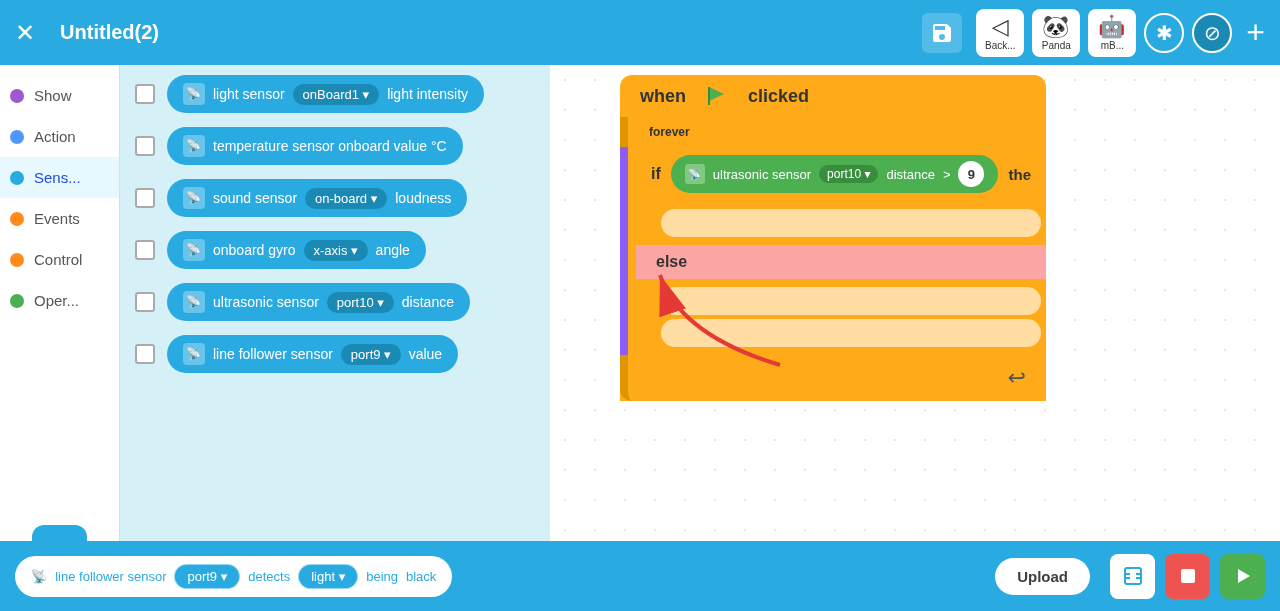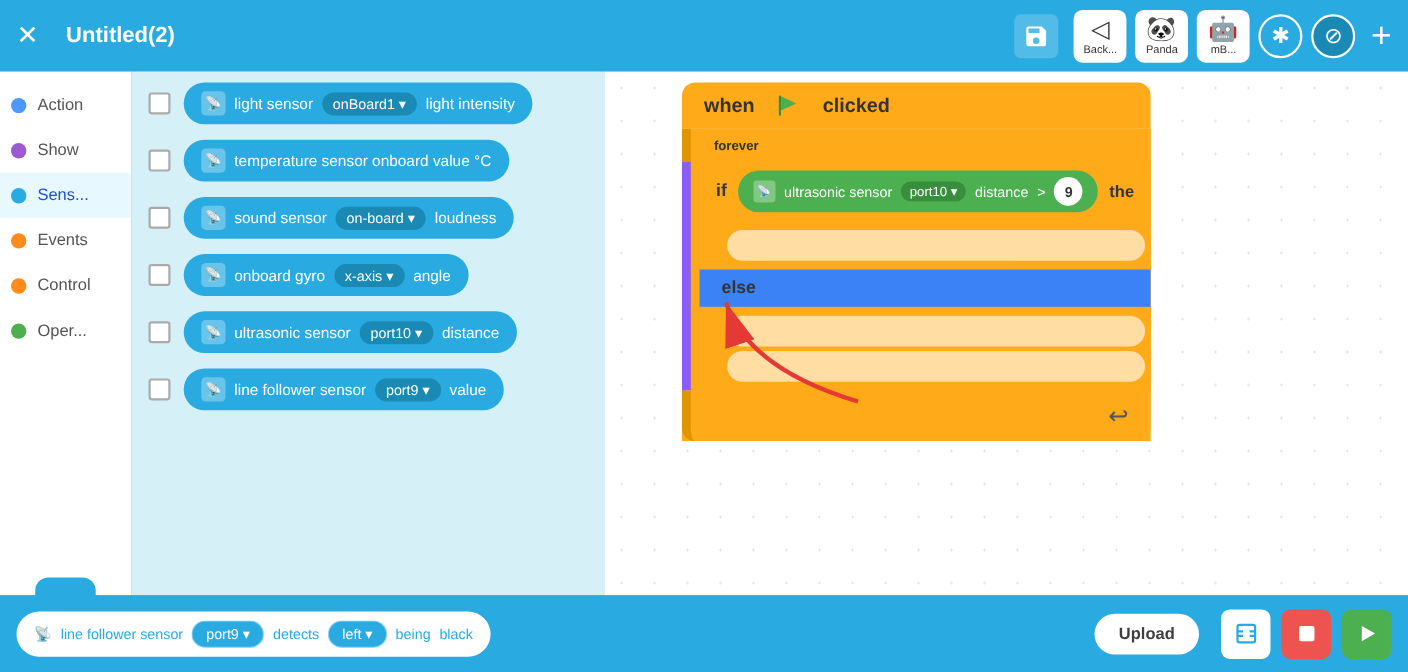--- a/index.html
+++ b/index.html
@@ -135,21 +135,21 @@
     .num-circle {
       width: 26px; height: 26px; background: white; border-radius: 50%;
       display: flex; align-items: center; justify-content: center;
       color: #333; font-size: 13px; font-weight: bold;
     }
     .empty-slot {
       background: white; border-radius: 4px; height: 30px;
       margin: 4px 10px; border: 2px solid rgba(0,0,0,0.1);
     }
     .block-else {
-      background: #3b82f6; padding: 8px 20px;
+      background: #fca5a5; padding: 8px 20px;
       font-size: 16px; font-weight: bold; color: #333;
       border-left: 8px solid #e09500;
     }
     .block-end {
       background: #ffab19; padding: 10px 20px;
       border-radius: 0 0 12px 12px;
       border-left: 8px solid #e09500;
       min-height: 35px;
       display: flex; align-items: center; justify-content: flex-end;
     }
@@ -214,26 +214,26 @@
     <span>✱</span>
   </div>
   <div class="header-icon-blue" style="background:#1a8ab5;">
     <span>⊘</span>
   </div>
   <span class="header-add">+</span>
 </div>
 
 <div class="sidebar">
   <div class="sidebar-item">
+    <div class="dot dot-purple"></div>
+    <span>Show</span>
+  </div>
+  <div class="sidebar-item">
     <div class="dot dot-blue"></div>
     <span>Action</span>
-  </div>
-  <div class="sidebar-item">
-    <div class="dot dot-purple"></div>
-    <span>Show</span>
   </div>
   <div class="sidebar-item active">
     <div class="dot dot-cyan"></div>
     <span>Sens...</span>
   </div>
   <div class="sidebar-item">
     <div class="dot dot-orange"></div>
     <span>Events</span>
   </div>
   <div class="sidebar-item">
@@ -376,21 +376,21 @@
     <path d="M 200,110 Q 100,80 80,20" stroke="#e53935" stroke-width="4" fill="none" marker-end="url(#arrowhead)"></path>
   </svg>
 </div>
 
 <div class="bottom-bar">
   <div class="bottom-sensor-block">
     <span>📡</span>
     <span>line follower sensor</span>
     <div class="bottom-pill">port9 ▾</div>
     <span>detects</span>
-    <div class="bottom-pill">left ▾</div>
+    <div class="bottom-pill">light ▾</div>
     <span>being</span>
     <span>black</span>
   </div>
 
   <button class="btn-upload">Upload</button>
 
   <div class="bottom-right-btns">
     <div class="ctrl-btn">
       <svg width="22" height="22" viewBox="0 0 22 22" fill="none" stroke="#29abe2" stroke-width="2">
         <rect x="3" y="3" width="16" height="16" rx="2"></rect>

